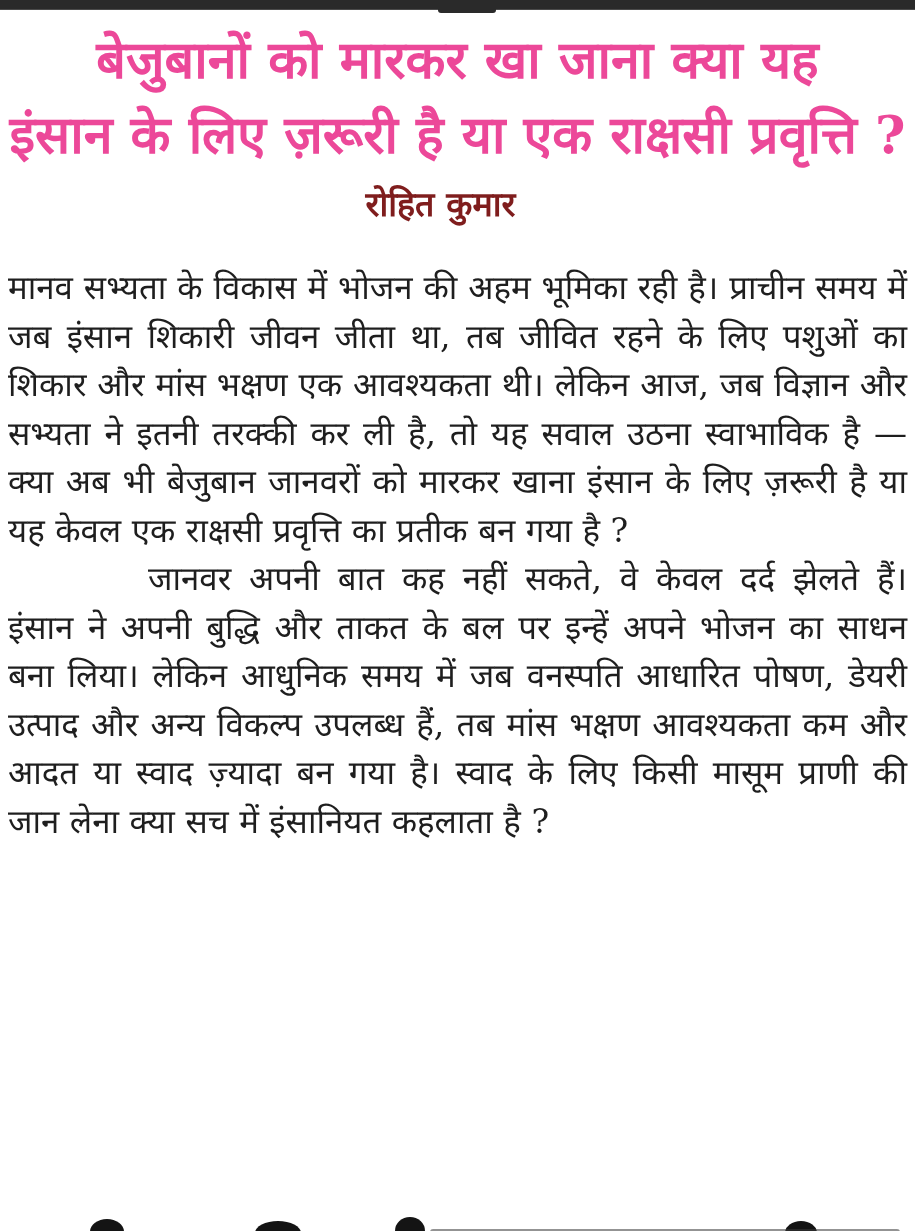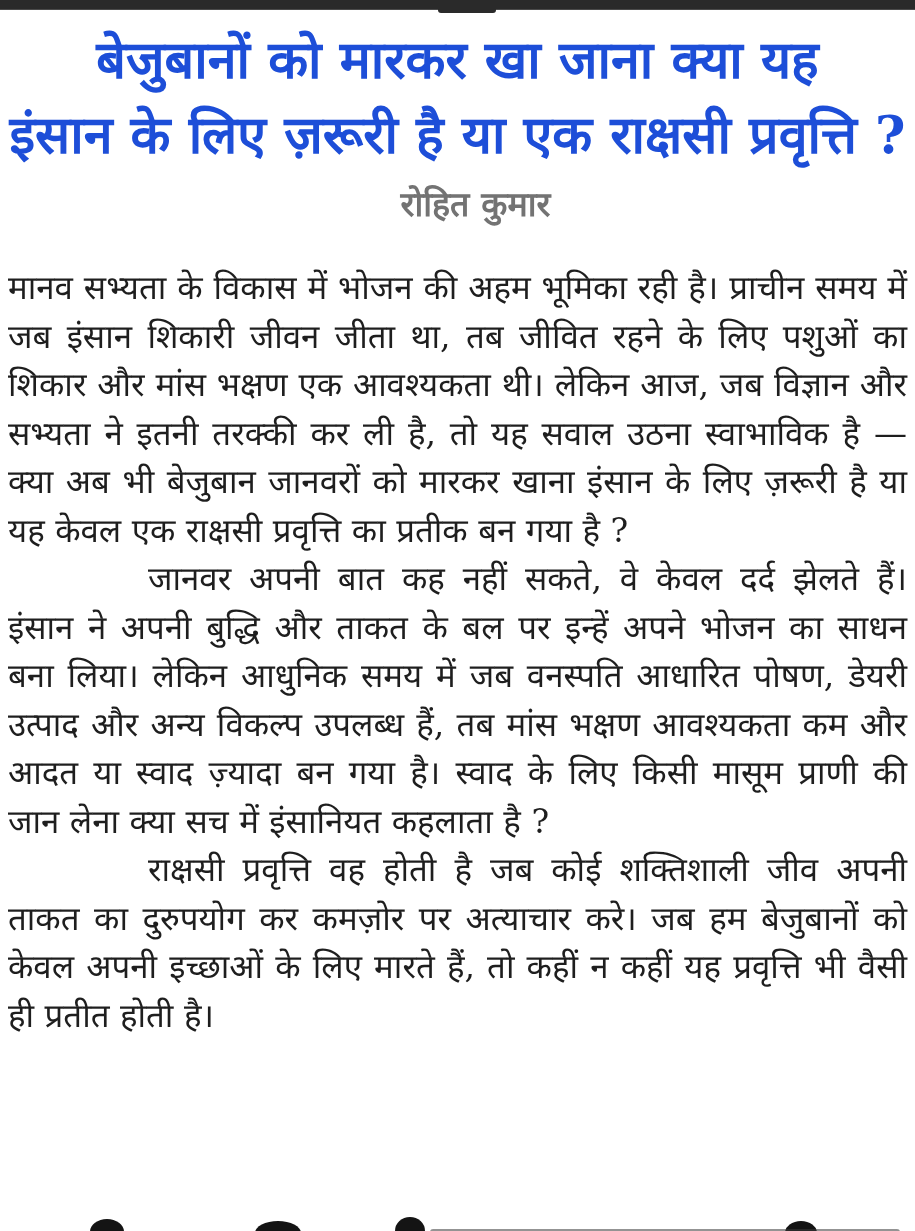--- a/index.html
+++ b/index.html
@@ -35,33 +35,32 @@
   }
   
   .headline {
     position: absolute;
     top: 22px; left: 0;
     width: 915px;
     text-align: center;
     font-size: 52px;
     font-weight: 800;
     line-height: 75px;
-    color: #1d4ed8;
+    color: #ec4899;
     letter-spacing: 0px;
   }
   
   .byline {
     position: absolute;
     top: 180px; left: 0;
     width: 881px;
     text-align: center;
     font-size: 34px;
     font-weight: 700;
-    color: #737373;
-    padding-left: 35px;
+    color: #7f1d1d;
   }
   
   .article-body {
     position: absolute;
     top: 236px; left: 8px;
     width: 899px;
     font-size: 33px;
     line-height: 48.5px;
     text-align: justify;
     color: #1e1e1e;
@@ -110,21 +109,20 @@
   <div class="headline">
     <div>बेजुबानों को मारकर खा जाना क्या यह</div>
     <div>इंसान के लिए ज़रूरी है या एक राक्षसी प्रवृत्ति ?</div>
   </div>
 
   <div class="byline">रोहित कुमार</div>
 
   <div class="article-body">
     <p>मानव सभ्यता के विकास में भोजन की अहम भूमिका रही है। प्राचीन समय में जब इंसान शिकारी जीवन जीता था, तब जीवित रहने के लिए पशुओं का शिकार और मांस भक्षण एक आवश्यकता थी। लेकिन आज, जब विज्ञान और सभ्यता ने इतनी तरक्की कर ली है, तो यह सवाल उठना स्वाभाविक है — क्या अब भी बेजुबान जानवरों को मारकर खाना इंसान के लिए ज़रूरी है या यह केवल एक राक्षसी प्रवृत्ति का प्रतीक बन गया है ?</p>
     <p class="indented">जानवर अपनी बात कह नहीं सकते, वे केवल दर्द झेलते हैं। इंसान ने अपनी बुद्धि और ताकत के बल पर इन्हें अपने भोजन का साधन बना लिया। लेकिन आधुनिक समय में जब वनस्पति आधारित पोषण, डेयरी उत्पाद और अन्य विकल्प उपलब्ध हैं, तब मांस भक्षण आवश्यकता कम और आदत या स्वाद ज़्यादा बन गया है। स्वाद के लिए किसी मासूम प्राणी की जान लेना क्या सच में इंसानियत कहलाता है ?</p>
-    <p class="indented">राक्षसी प्रवृत्ति वह होती है जब कोई शक्तिशाली जीव अपनी ताकत का दुरुपयोग कर कमज़ोर पर अत्याचार करे। जब हम बेजुबानों को केवल अपनी इच्छाओं के लिए मारते हैं, तो कहीं न कहीं यह प्रवृत्ति भी वैसी ही प्रतीत होती है।</p>
   </div>
 
   <div class="cutoff-strip">
     <span class="glyph-top peak-1"></span>
     <span class="glyph-top peak-2"></span>
     <span class="glyph-top peak-3"></span>
     <span class="glyph-top peak-4"></span>
     <span class="glyph-top smudge"></span>
   </div>
 

